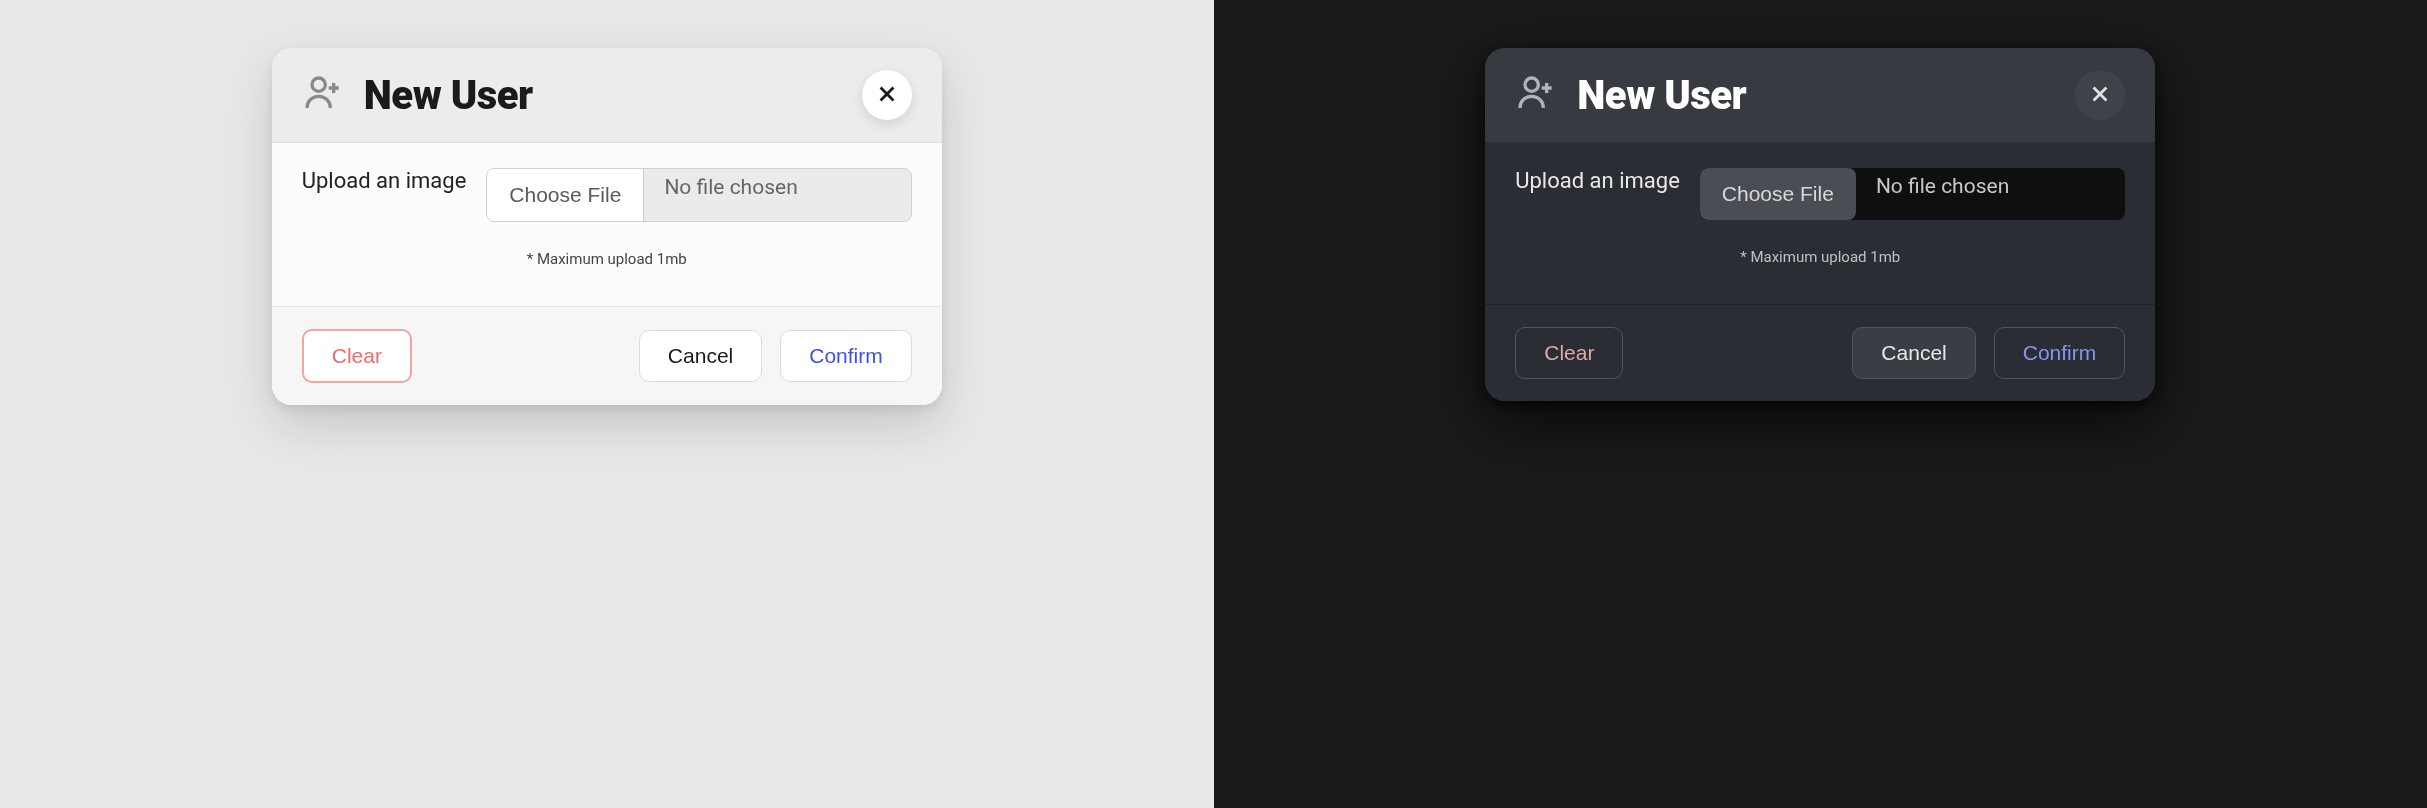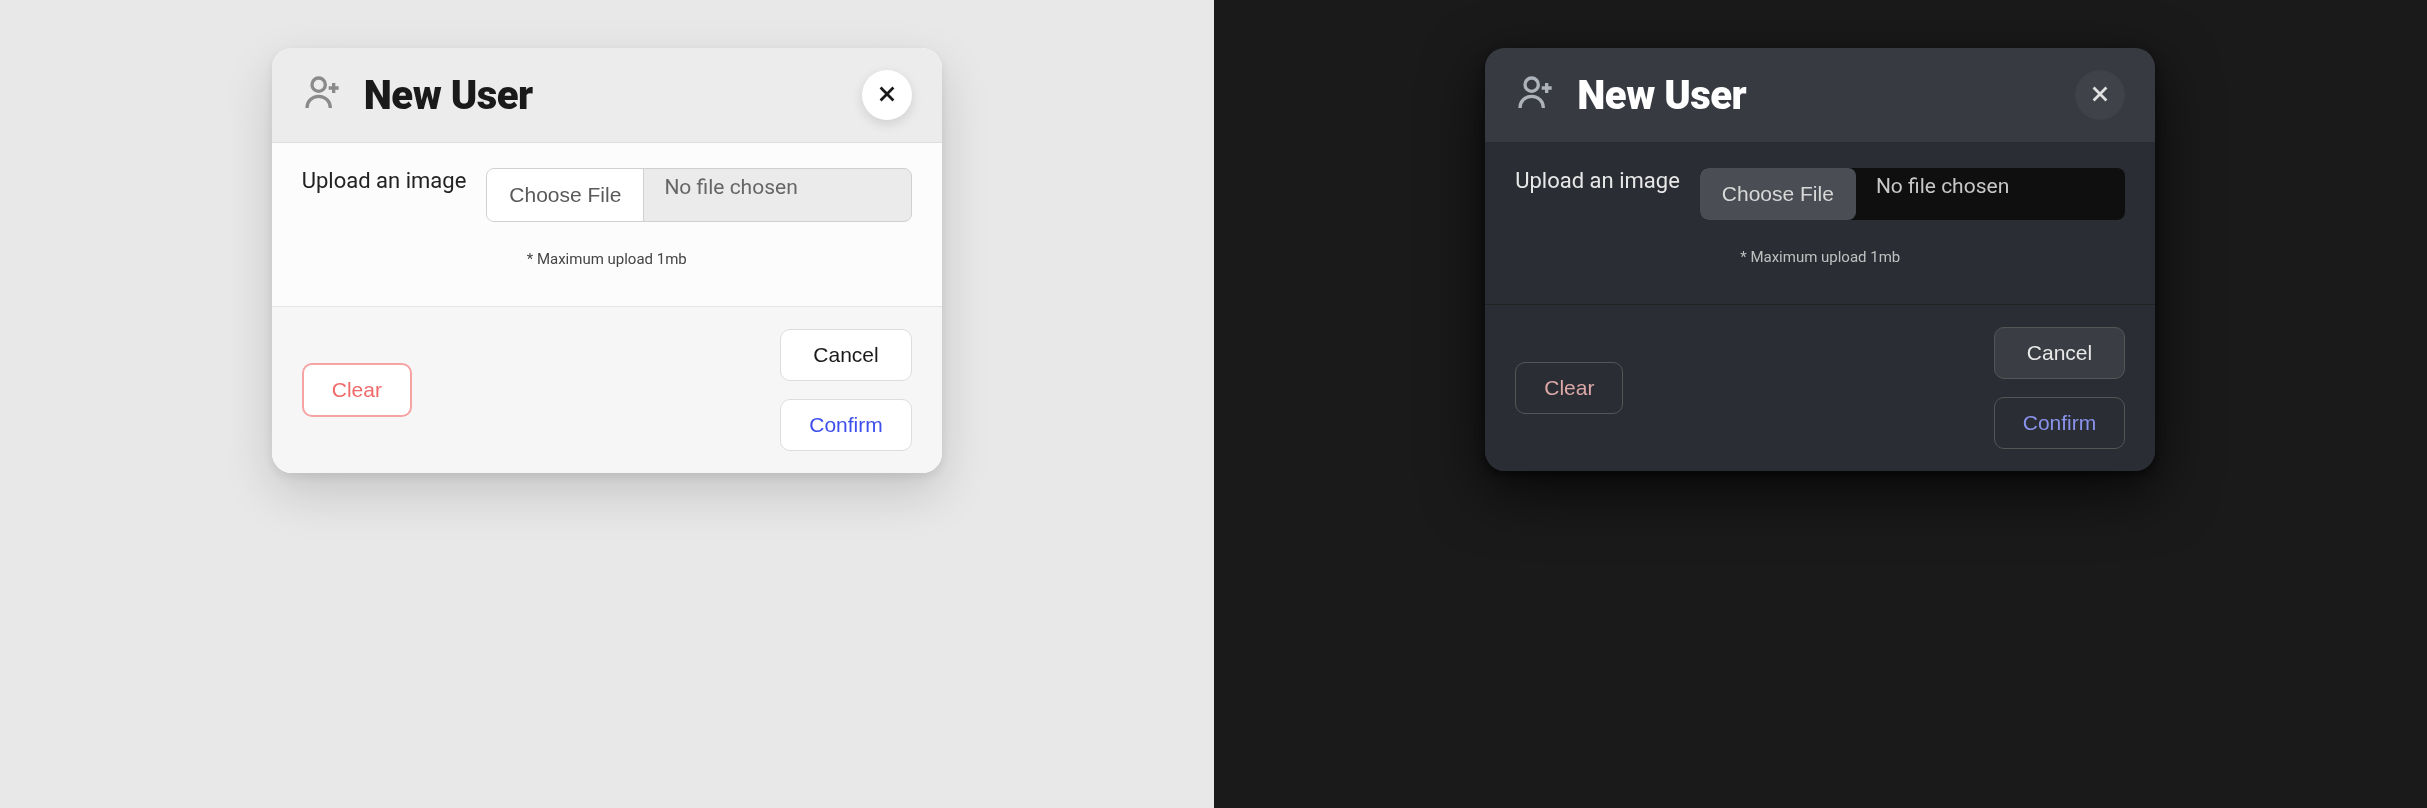--- a/index.html
+++ b/index.html
@@ -192,21 +192,20 @@
       border-top: 1px solid #e5e5e5;
       background: #f6f6f6;
     }
     .dark .footer {
       border-top: 1px solid #222;
       background: #2a2d33;
     }
     .footer-right {
       display: flex;
       gap: 18px;
-      flex-direction: column;
     }
     .btn {
       padding: 13px 28px;
       border-radius: 10px;
       font-size: 21px;
       font-weight: 400;
       cursor: pointer;
     }
     .light .btn-clear {
       background: #ffffff;

